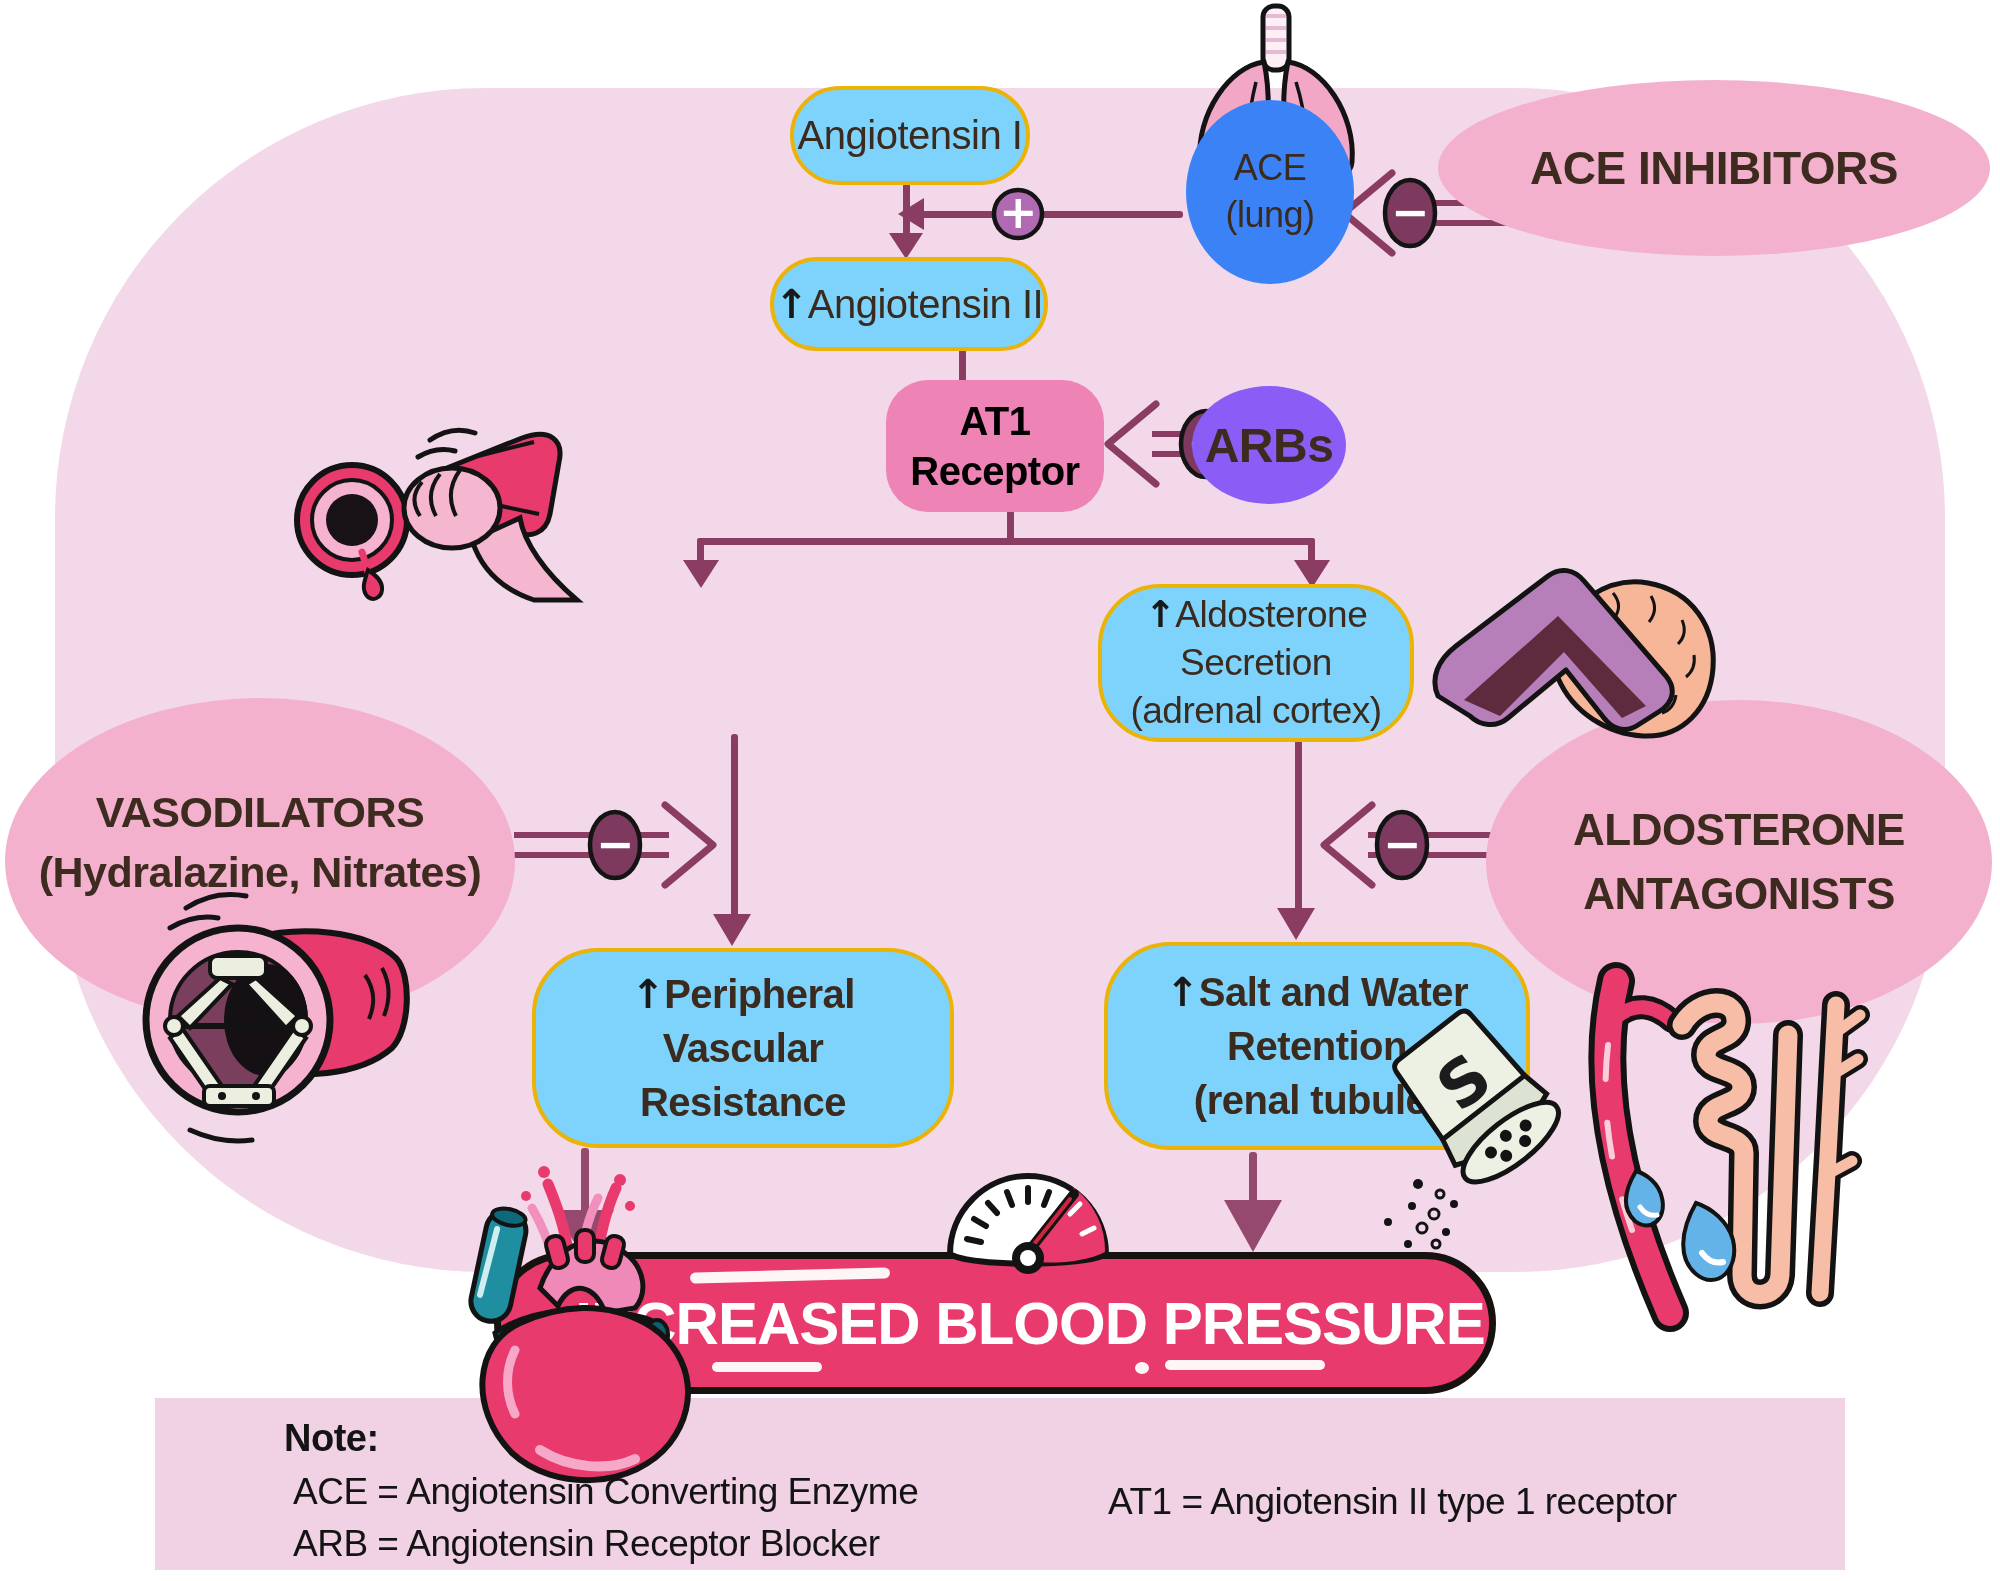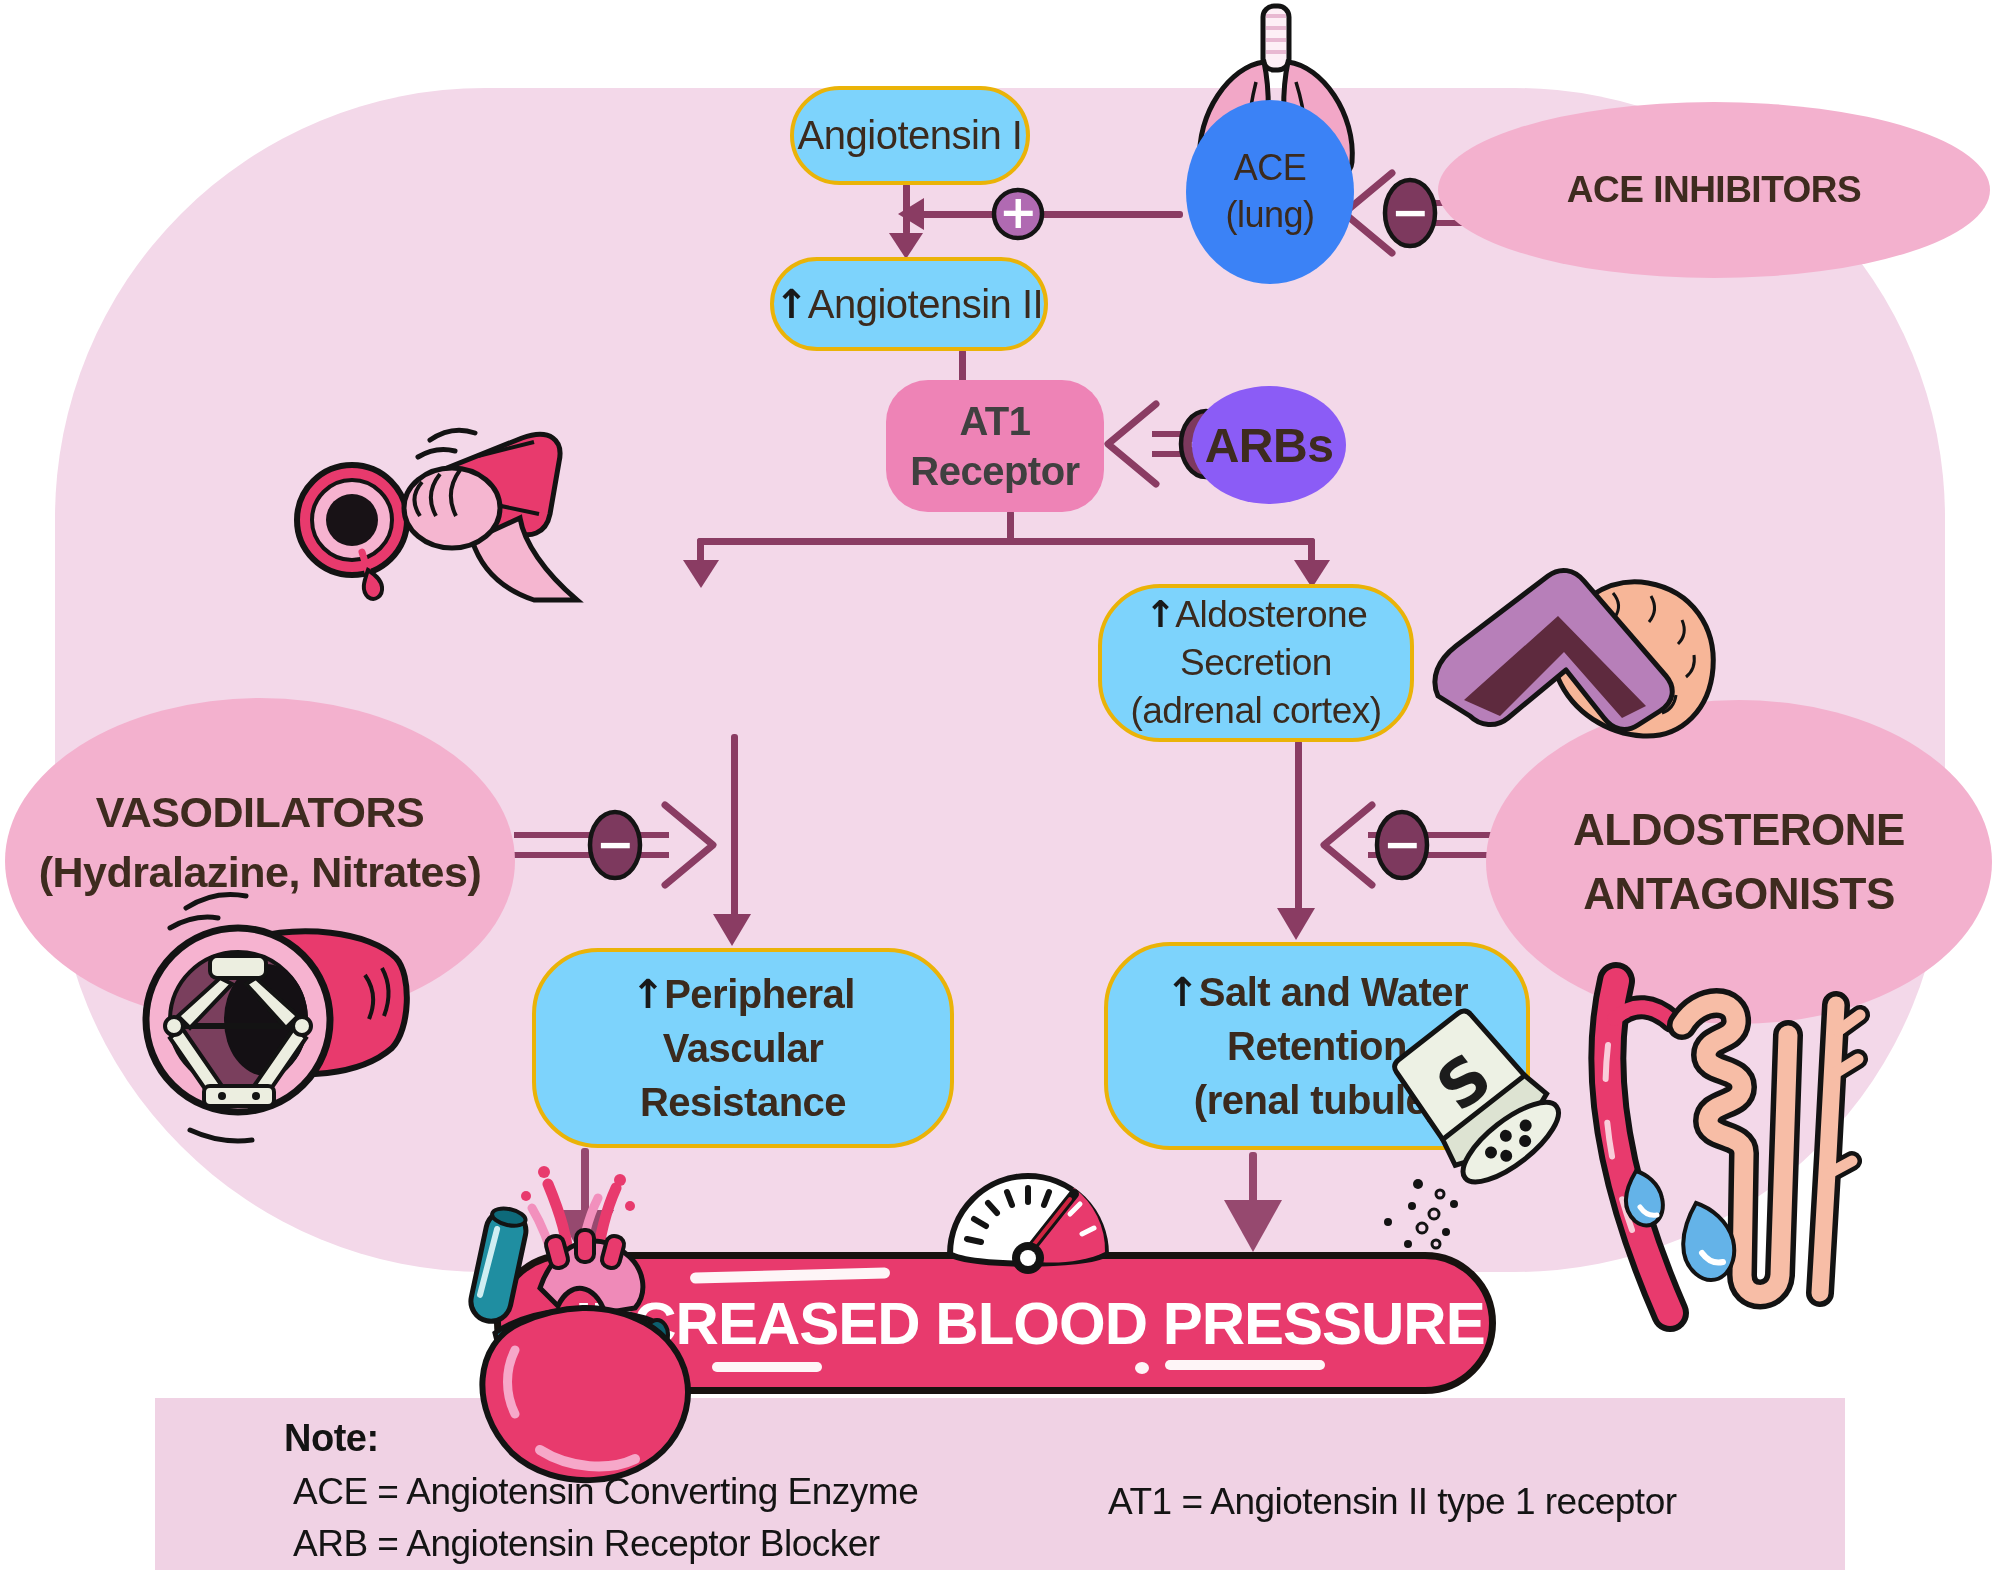--- a/index.html
+++ b/index.html
@@ -93,21 +93,21 @@
   </svg>
 
   <div class="box" style="left:790px;top:86px;width:240px;height:99px;border-radius:50px;font-size:40px;">
     <span>Angiotensin I</span>
   </div>
 
   <div class="box" style="left:770px;top:257px;width:278px;height:94px;border-radius:47px;font-size:40px;">
     <span><span class="up">↑</span><span>Angiotensin II</span></span>
   </div>
 
-  <div class="box" style="left:886px;top:380px;width:218px;height:132px;border:none;background:#ee83b6;border-radius:42px;font-size:40px;font-weight:bold;line-height:1.25;color:#404040;">
+  <div class="box" style="left:886px;top:380px;width:218px;height:132px;border:none;background:#ee83b6;border-radius:42px;font-size:40px;font-weight:bold;line-height:1.25;color:#000000;">
     <span>AT1</span>
     <span>Receptor</span>
   </div>
 
   <div class="box" style="left:1186px;top:100px;width:168px;height:184px;border:none;background:#3b82f6;border-radius:50%;font-size:36px;line-height:1.3;">
     <span>ACE</span>
     <span>(lung)</span>
   </div>
 
 
@@ -121,21 +121,21 @@
     <span>Vascular</span>
     <span>Resistance</span>
   </div>
 
   <div class="box" style="left:1104px;top:942px;width:426px;height:208px;border-radius:66px;font-size:40px;font-weight:bold;line-height:1.35;">
     <span><span class="up">↑</span><span>Salt and Water</span></span>
     <span>Retention</span>
     <span>(renal tubule)</span>
   </div>
 
-  <div class="pinkblob" style="left:1438px;top:102px;width:552px;height:176px;font-size:37px;">
+  <div class="pinkblob" style="left:1438px;top:80px;width:552px;height:176px;font-size:46px;">
     <span>ACE INHIBITORS</span>
   </div>
 
   <div class="pinkblob" style="left:1192px;top:386px;width:154px;height:118px;background:#8b5cf6;font-size:48px;">
     <span>ARBs</span>
   </div>
 
   <div class="pinkblob" style="left:5px;top:698px;width:510px;height:326px;font-size:43px;line-height:1.4;justify-content:flex-start;padding-top:84px;">
     <span>VASODILATORS</span>
     <span>(Hydralazine, Nitrates)</span>

